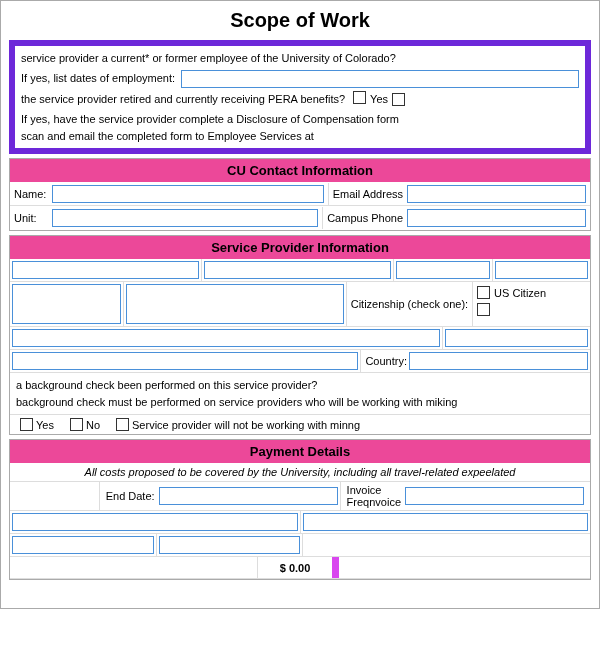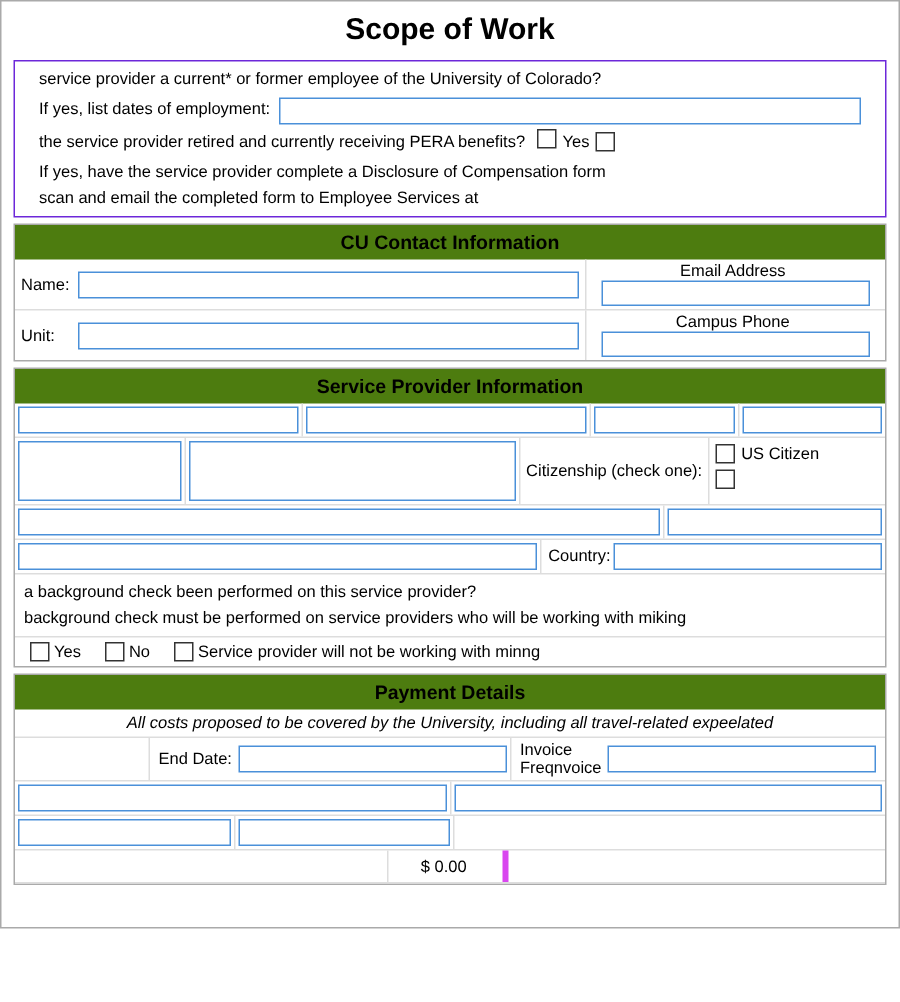--- a/index.html
+++ b/index.html
@@ -16,21 +16,21 @@
       border: 1px solid #aaa;
     }
     .page-title {
       text-align: center;
       font-size: 20px;
       font-weight: bold;
       margin-bottom: 8px;
       color: #000;
     }
     .section-header {
-      background: #4d7c0f;
+      background: #ec4899;
       text-align: center;
       font-weight: bold;
       font-size: 13px;
       padding: 4px;
       color: #000;
     }
     .checkbox-wrap {
       display: inline-flex;
       align-items: center;
       gap: 3px;
@@ -38,22 +38,22 @@
     }
     .checkbox {
       width: 13px;
       height: 13px;
       border: 1px solid #333;
       display: inline-block;
       background: #fff;
     }
     
     .intro-section {
-      border: 1px solid #6d28d9;
-      padding: 4px 16px;
+      border: 6px solid #6d28d9;
+      padding: 4px 6px;
       margin-bottom: 4px;
       font-size: 11px;
       line-height: 1.5;
     }
     .employment-row {
       display: flex;
       align-items: center;
       margin: 3px 0;
     }
     .employment-label {
@@ -94,21 +94,20 @@
       height: 18px;
       background: #fff;
       margin: 2px 4px 2px 2px;
     }
     .contact-right {
       display: flex;
       align-items: center;
       min-width: 200px;
       padding: 2px 4px;
       border-left: 1px solid #ddd;
-      flex-direction: column;
     }
     .contact-right-label {
       white-space: nowrap;
       margin-right: 4px;
     }
     .contact-right-input {
       flex: 1;
       border: 1px solid #4a90d9;
       height: 18px;
       background: #fff;
@@ -197,25 +196,25 @@
       background: #fff;
       flex: 1;
     }
     .total-row {
       display: flex;
       border-bottom: 1px solid #ddd;
       min-height: 22px;
     }
     .total-amount {
       padding: 2px 22px;
-      font-weight: normal;
+      font-weight: bold;
       min-width: 80px;
       display: flex;
       align-items: center;
-      border-right: 4px solid #d946ef;
+      border-right: 7px solid #d946ef;
     }
     .invoice-note {
       flex: 1;
       padding: 4px;
       font-size: 11px;
     }
   </style>
 </head>
 <body>
 

